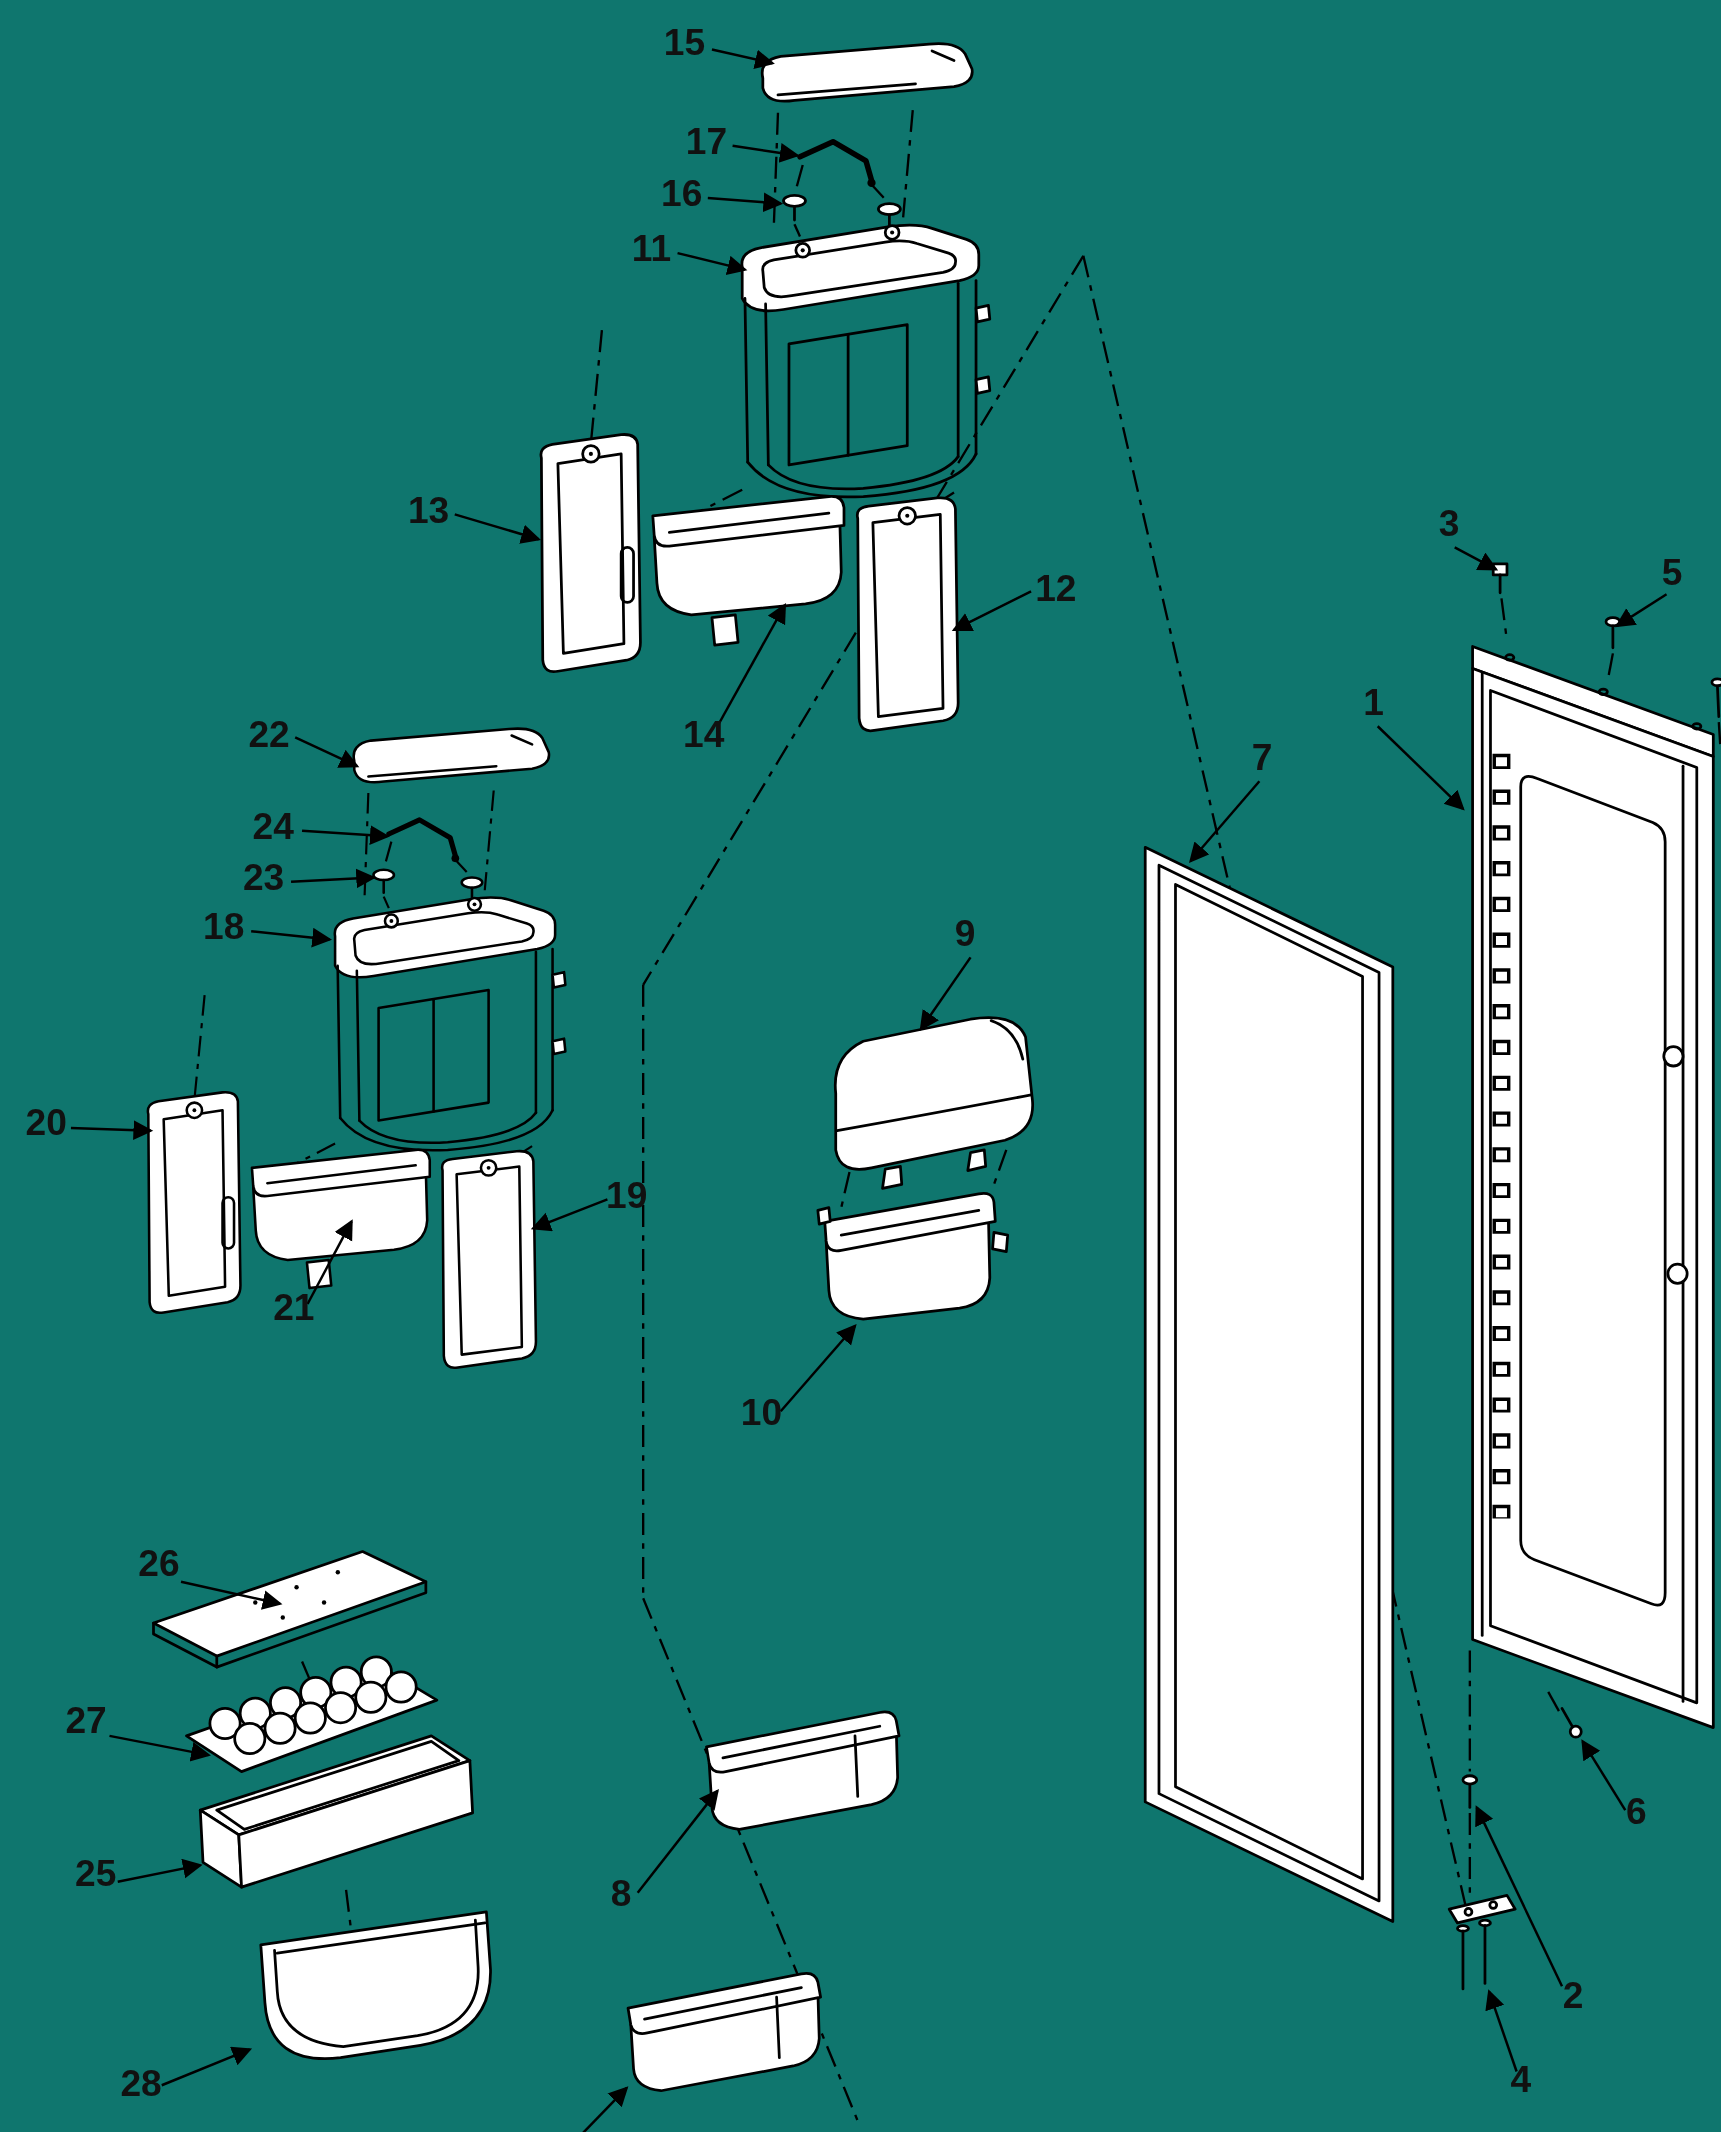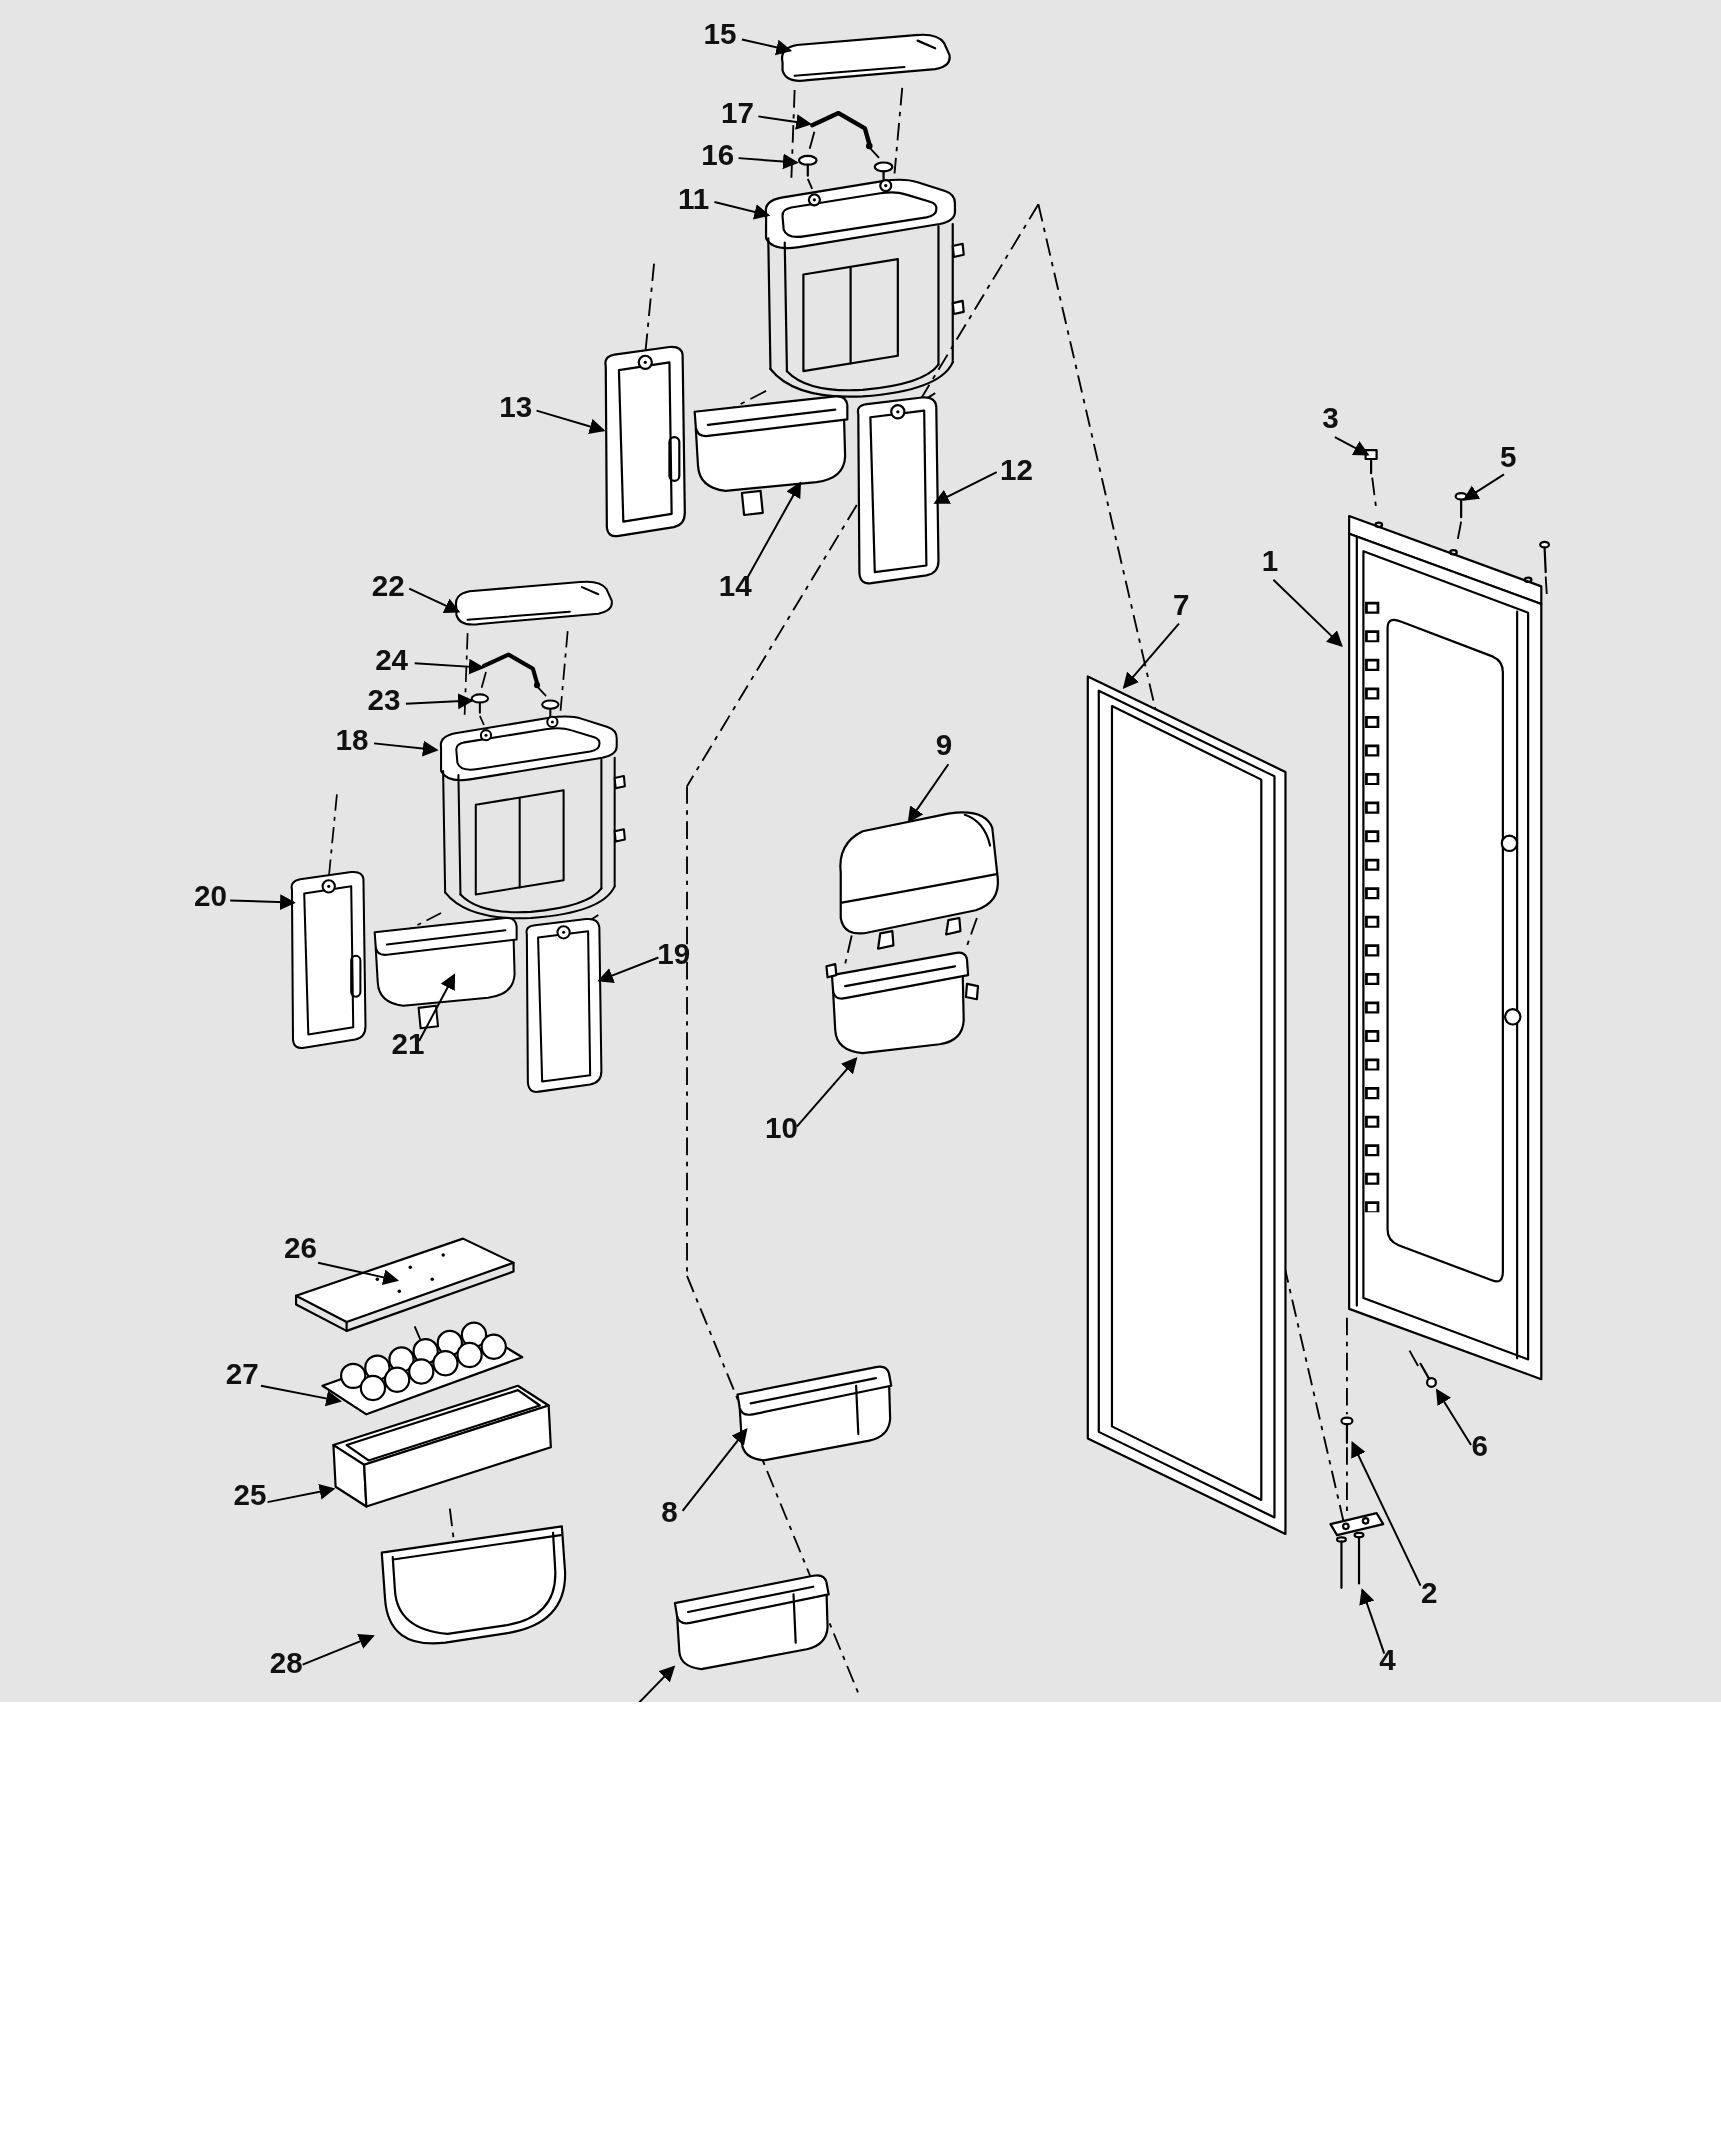--- a/index.html
+++ b/index.html
@@ -1,16 +1,16 @@
 <!DOCTYPE html>
 <html style="font-size:13px"><head>
 <meta charset="utf-8">
 <style>
   html,body{margin:0;padding:0;background:#fff}
-  .stage{position:relative;width:1721px;height:1702px;background:#e5e5e5;overflow:hidden}
+  .stage{position:relative;width:1721px;height:2132px;background:#0f766e;overflow:hidden}
   svg{display:block;width:100%;height:100%}
   .ln{stroke:#000;stroke-width:2;fill:none;stroke-linecap:round;stroke-linejoin:round}
   .fw{stroke:#000;stroke-width:2;fill:#fff;stroke-linecap:round;stroke-linejoin:round}
   .dd{stroke:#000;stroke-width:1.7;fill:none;stroke-dasharray:16 6 4 6}
   .ld{stroke:#000;stroke-width:1.8;fill:none}
   .lbl{font:bold 27px "Liberation Sans",sans-serif;fill:#111}
   .dot{fill:#000;stroke:none}
 </style>
 </head>
 <body>

